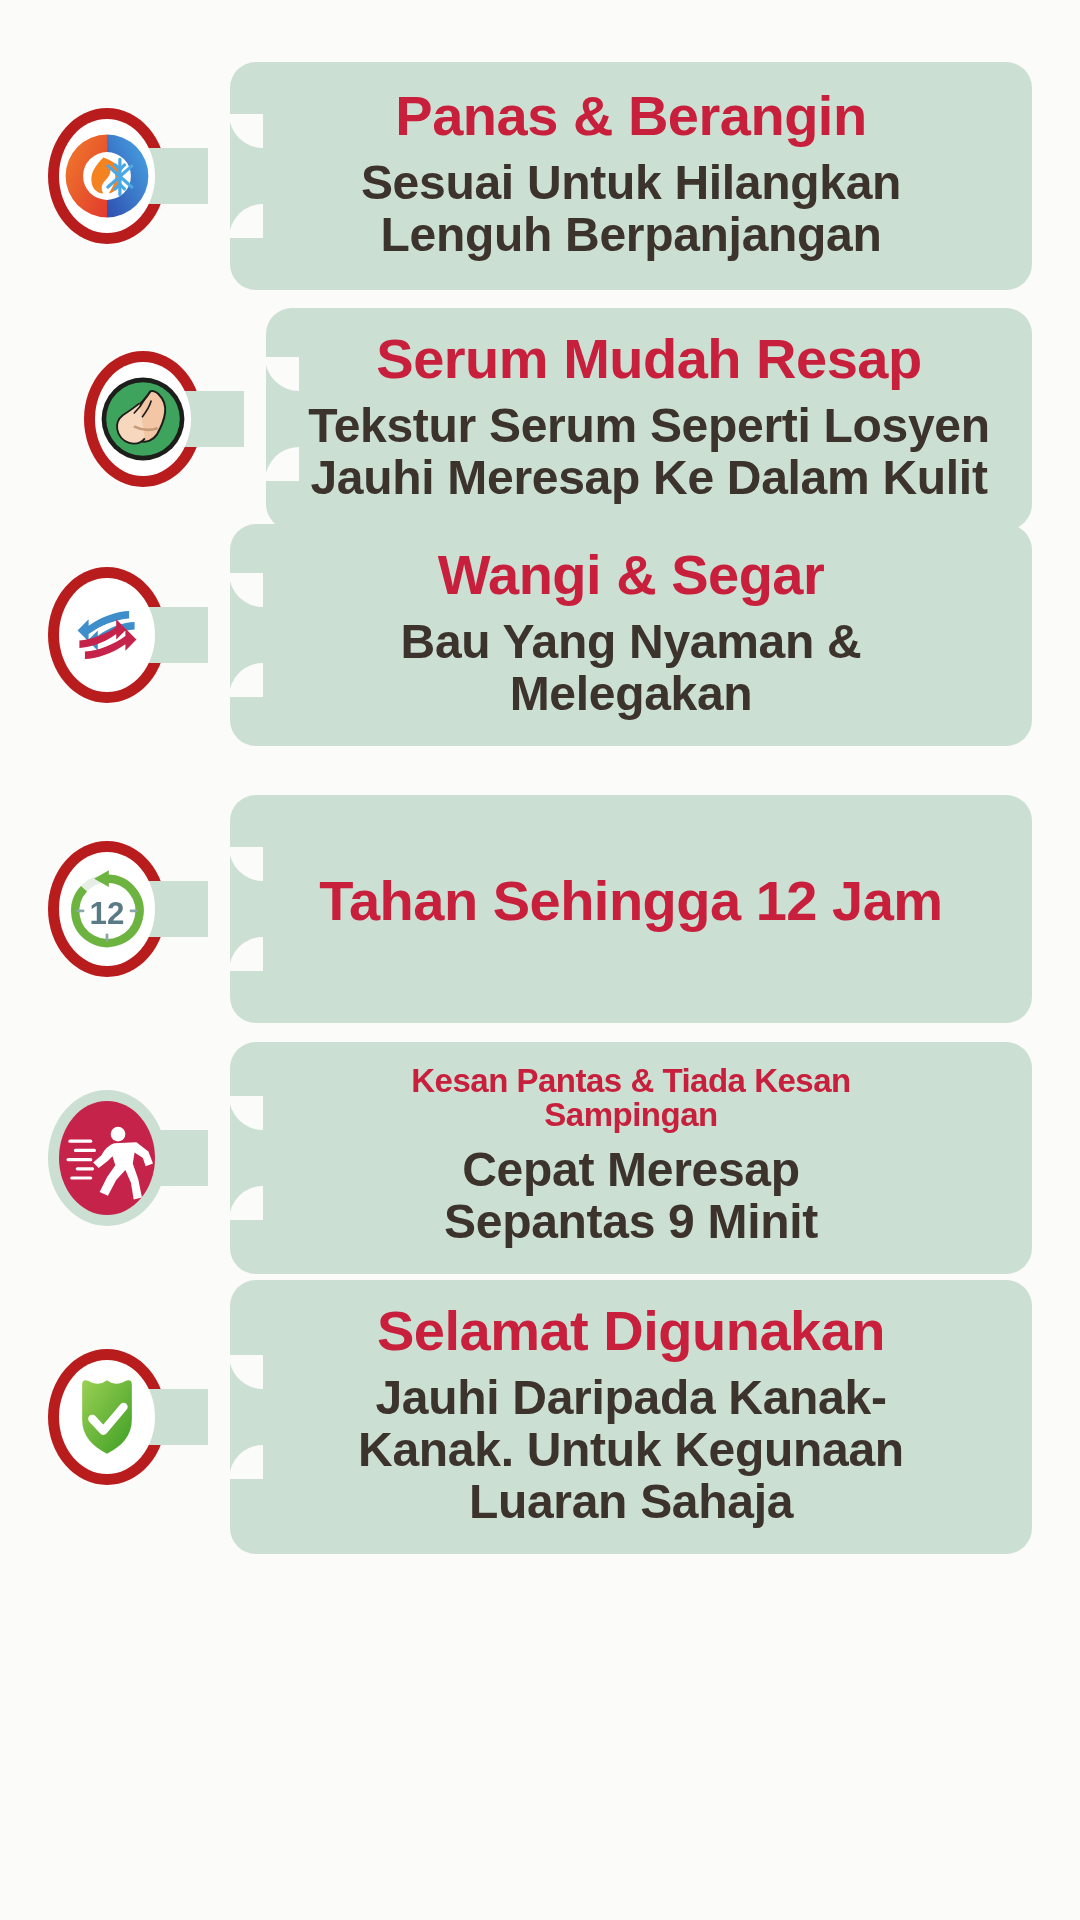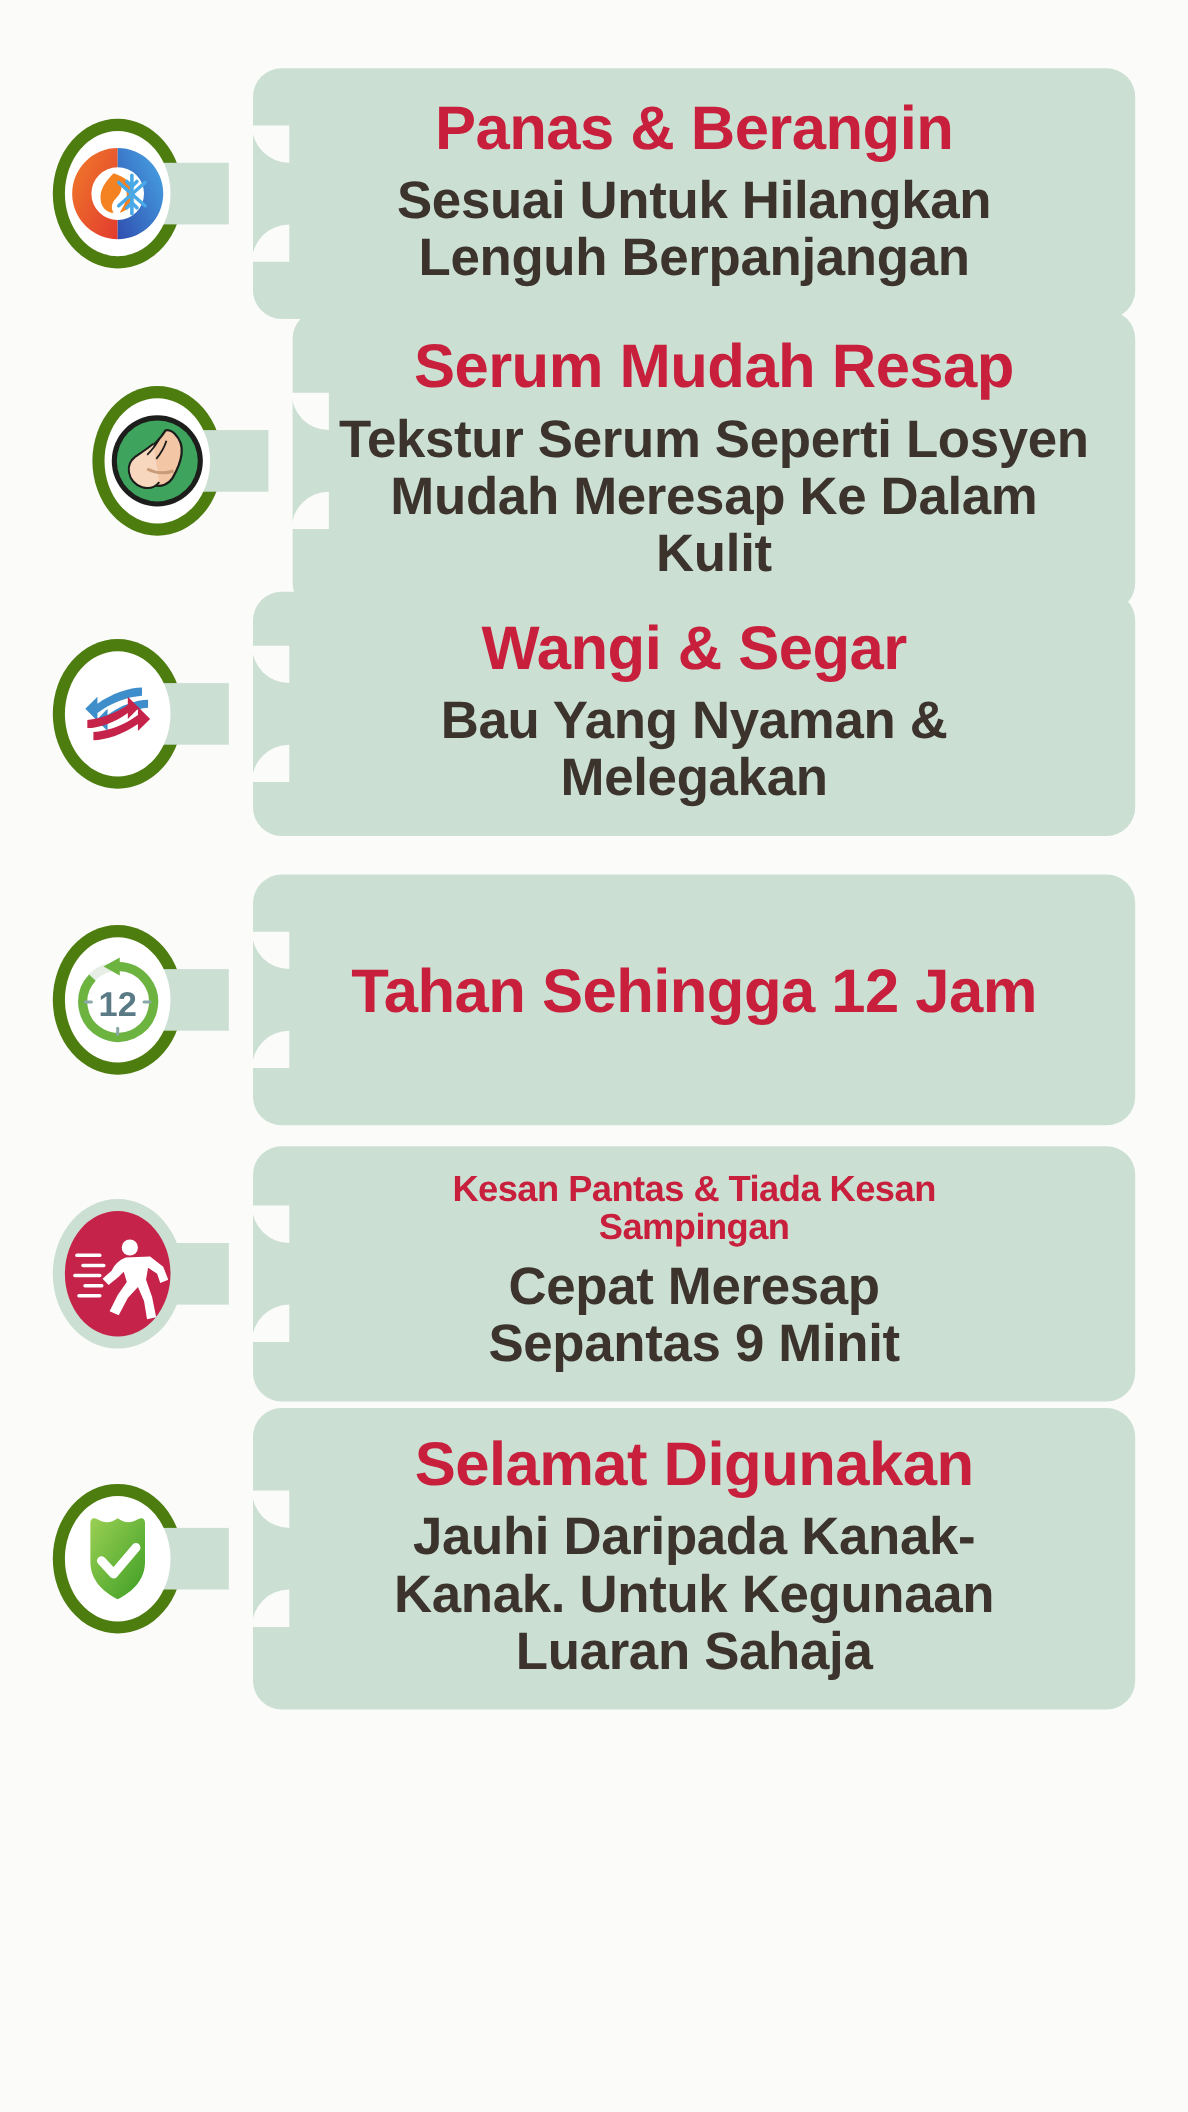--- a/index.html
+++ b/index.html
@@ -35,21 +35,21 @@
     display: flex;
     align-items: center;
     justify-content: flex-start;
     padding-left: 48px;
   }
   .medallion {
     position: relative;
     width: 118px;
     height: 136px;
     border-radius: 50%;
-    background: #4d7c0f;
+    background: #b91c1c;
     display: flex;
     align-items: center;
     justify-content: center;
     z-index: 3;
   }
   .medallion::after {
     
     content: "";
     position: absolute;
     right: -42px;
@@ -178,25 +178,25 @@
               <path d="M59 30 c-2 7 -6 13 -10 18"></path>
             </g>
             <path d="M40 58 c8 4 17 5 26 2" stroke="#c99c79" stroke-width="3" fill="none"></path>
           </svg>
         </div>
       </div>
     </div>
     <div class="card">
       <div class="card-title">Serum Mudah Resap</div>
       <div class="card-subtitle">Tekstur Serum Seperti Losyen
-Mudah Meresap Ke Dalam Kulit</div>
-    </div>
-  </div>
-
-  <div class="feature-row" style="top:540px; height:218px;">
+Jauhi Meresap Ke Dalam Kulit</div>
+    </div>
+  </div>
+
+  <div class="feature-row" style="top:526px; height:218px;">
     <div class="icon-slot">
       <div class="medallion">
         <div class="medallion-inner">
           <svg class="icon-art" viewBox="0 0 100 100">
             <g fill="#3d8ecb">
               <path d="M74 24 C62 24 44 30 30 40 l0 -7 -12 12 12 12 0 -8 c12 -9 29 -16 44 -17z"></path>
               <path d="M80 36 C68 36 52 42 40 51 l0 -6 -11 11 11 11 0 -8 c11 -8 27 -14 40 -15z"></path>
             </g>
             <g fill="#c5234a">
               <path d="M26 76 C38 76 56 70 70 60 l0 7 12 -12 -12 -12 0 8 c-12 9 -29 16 -44 17z"></path>

